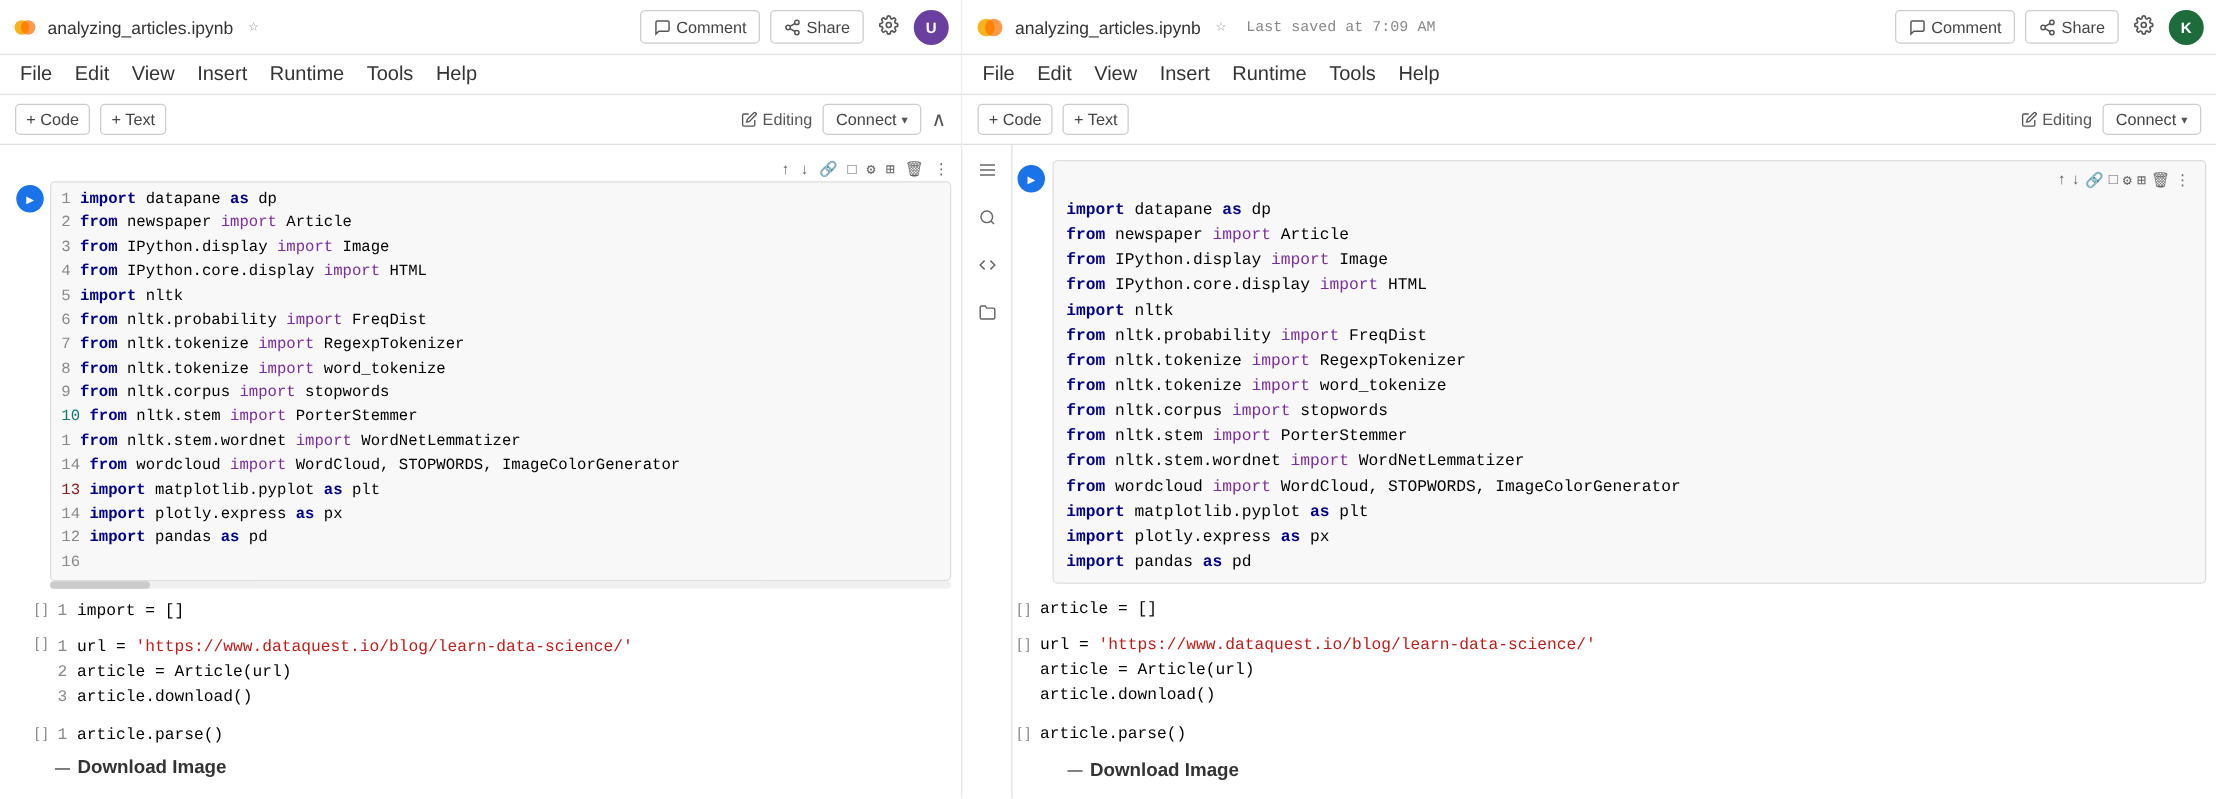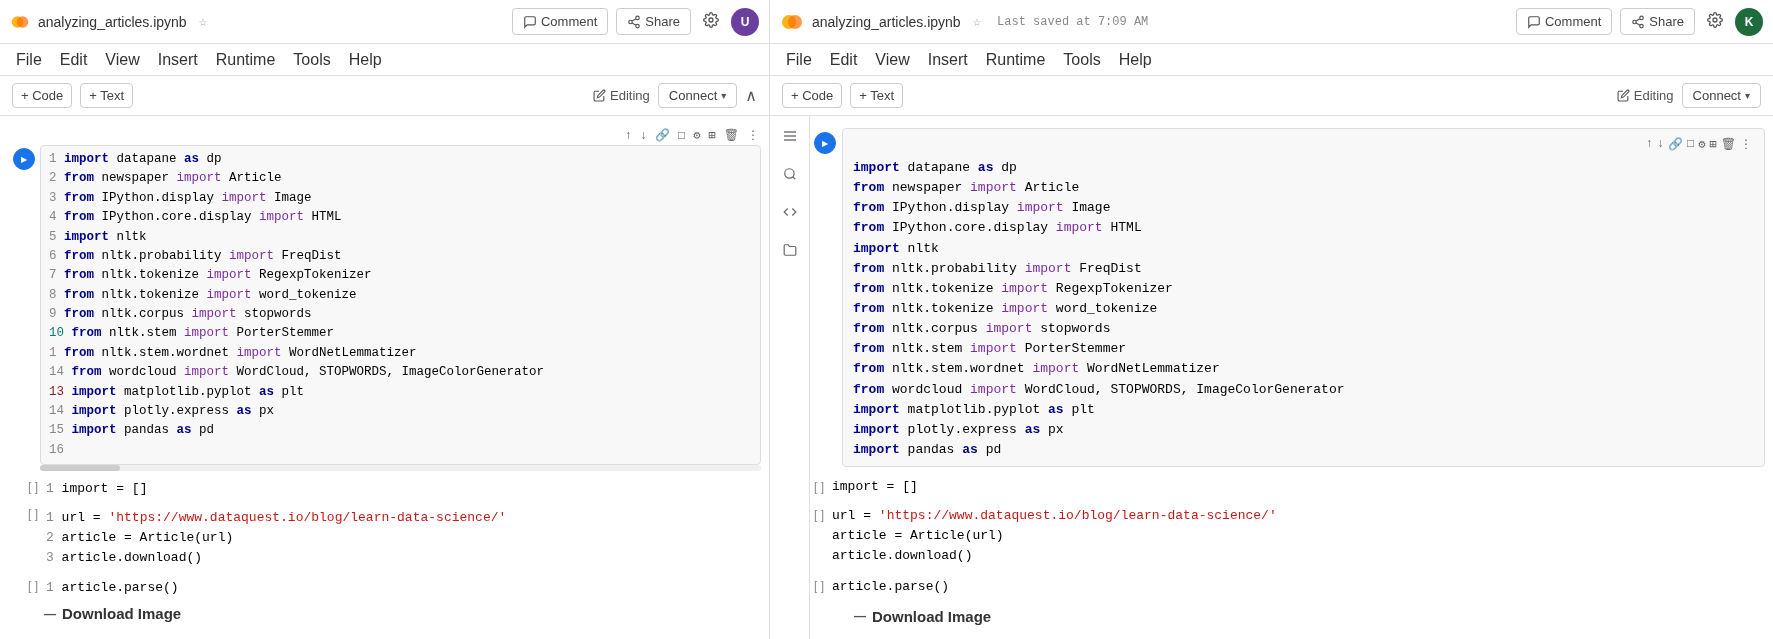--- a/index.html
+++ b/index.html
@@ -410,21 +410,21 @@
 <span style="color:#888;">5 </span><span style="color:#00008b;font-weight:bold;">import</span> nltk
 <span style="color:#888;">6 </span><span style="color:#00008b;font-weight:bold;">from</span> nltk.probability <span style="color:#7b2c9e;">import</span> FreqDist
 <span style="color:#888;">7 </span><span style="color:#00008b;font-weight:bold;">from</span> nltk.tokenize <span style="color:#7b2c9e;">import</span> RegexpTokenizer
 <span style="color:#888;">8 </span><span style="color:#00008b;font-weight:bold;">from</span> nltk.tokenize <span style="color:#7b2c9e;">import</span> word_tokenize
 <span style="color:#888;">9 </span><span style="color:#00008b;font-weight:bold;">from</span> nltk.corpus <span style="color:#7b2c9e;">import</span> stopwords
 <span style="color:#0f766e;">10 </span><span style="color:#00008b;font-weight:bold;">from</span> nltk.stem <span style="color:#7b2c9e;">import</span> PorterStemmer
 <span style="color:#888;">1 </span><span style="color:#00008b;font-weight:bold;">from</span> nltk.stem.wordnet <span style="color:#7b2c9e;">import</span> WordNetLemmatizer
 <span style="color:#888;">14 </span><span style="color:#00008b;font-weight:bold;">from</span> wordcloud <span style="color:#7b2c9e;">import</span> WordCloud, STOPWORDS, ImageColorGenerator
 <span style="color:#7f1d1d;">13 </span><span style="color:#00008b;font-weight:bold;">import</span> matplotlib.pyplot <span style="color:#00008b;font-weight:bold;">as</span> plt
 <span style="color:#888;">14 </span><span style="color:#00008b;font-weight:bold;">import</span> plotly.express <span style="color:#00008b;font-weight:bold;">as</span> px
-<span style="color:#888;">15 </span><span style="color:#00008b;font-weight:bold;">import</span> pandas <span style="color:#00008b;font-weight:bold;">as</span> pd
+<span style="color:#888;">12 </span><span style="color:#00008b;font-weight:bold;">import</span> pandas <span style="color:#00008b;font-weight:bold;">as</span> pd
 <span style="color:#888;">16 </span></div>
           </div>
         </div>
 
         <div style="margin-left:40px;height:6px;background:#f0f0f0;border-radius:3px;margin-right:8px;margin-bottom:2px;">
           <div style="width:80px;height:6px;background:#ccc;border-radius:3px;"></div>
         </div>
       </div>
 
       <div class="cell" style="margin-top:4px;">
@@ -598,21 +598,21 @@
 <span style="color:#00008b;font-weight:bold;">import</span> plotly.express <span style="color:#00008b;font-weight:bold;">as</span> px
 <span style="color:#00008b;font-weight:bold;">import</span> pandas <span style="color:#00008b;font-weight:bold;">as</span> pd</div>
           </div>
         </div>
       </div>
 
       <div style="padding:4px 8px 4px 4px;margin-bottom:4px;">
         <div style="display:flex;align-items:center;">
           <span style="font-family:Arial,sans-serif;font-size:12px;color:#888;margin-right:8px;">[ ]</span>
           <div style="flex:1;font-family:'Courier New',monospace;font-size:13px;">
-            import = []
+            article = []
           </div>
         </div>
       </div>
 
       <div style="padding:4px 8px 4px 4px;margin-bottom:4px;">
         <div style="display:flex;align-items:flex-start;">
           <span style="font-family:Arial,sans-serif;font-size:12px;color:#888;margin-right:8px;margin-top:2px;">[ ]</span>
           <div style="flex:1;white-space:pre;font-family:'Courier New',monospace;font-size:13px;line-height:1.55;">url = <a href="#" style="color:#c41a16;text-decoration:none;">'https://www.dataquest.io/blog/learn-data-science/'</a>
 article = Article(url)
 article.download()</div>

